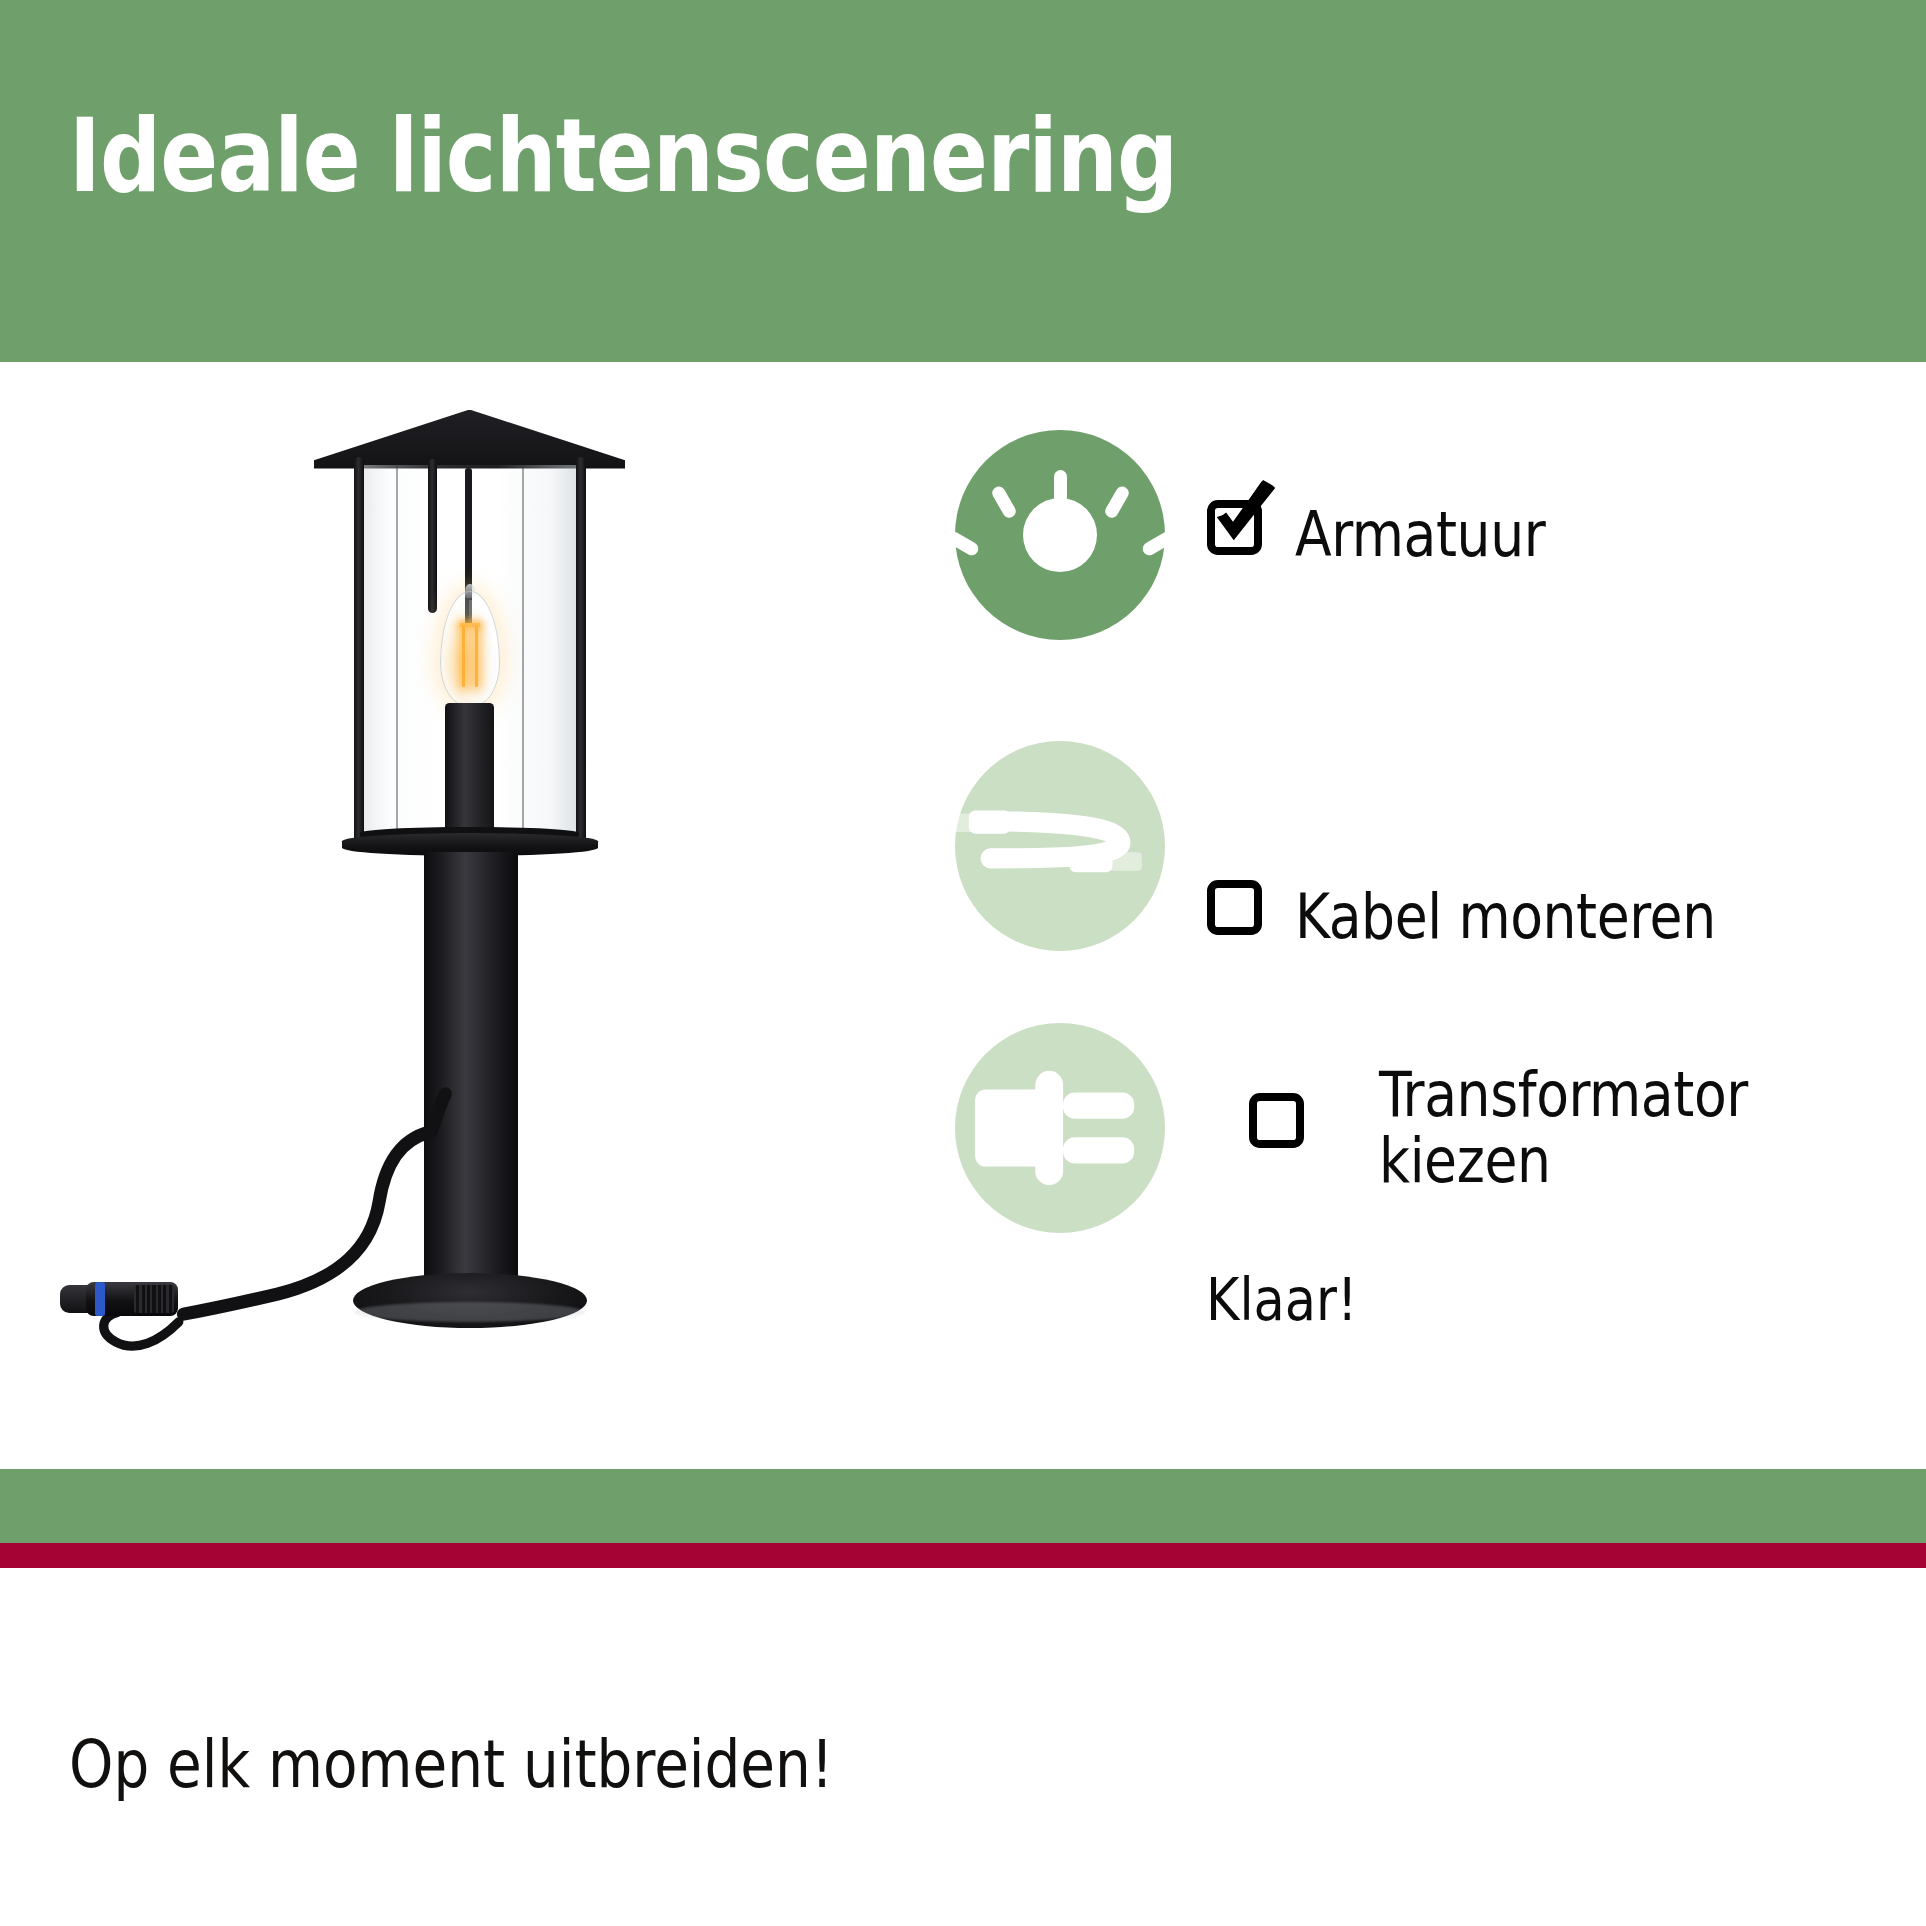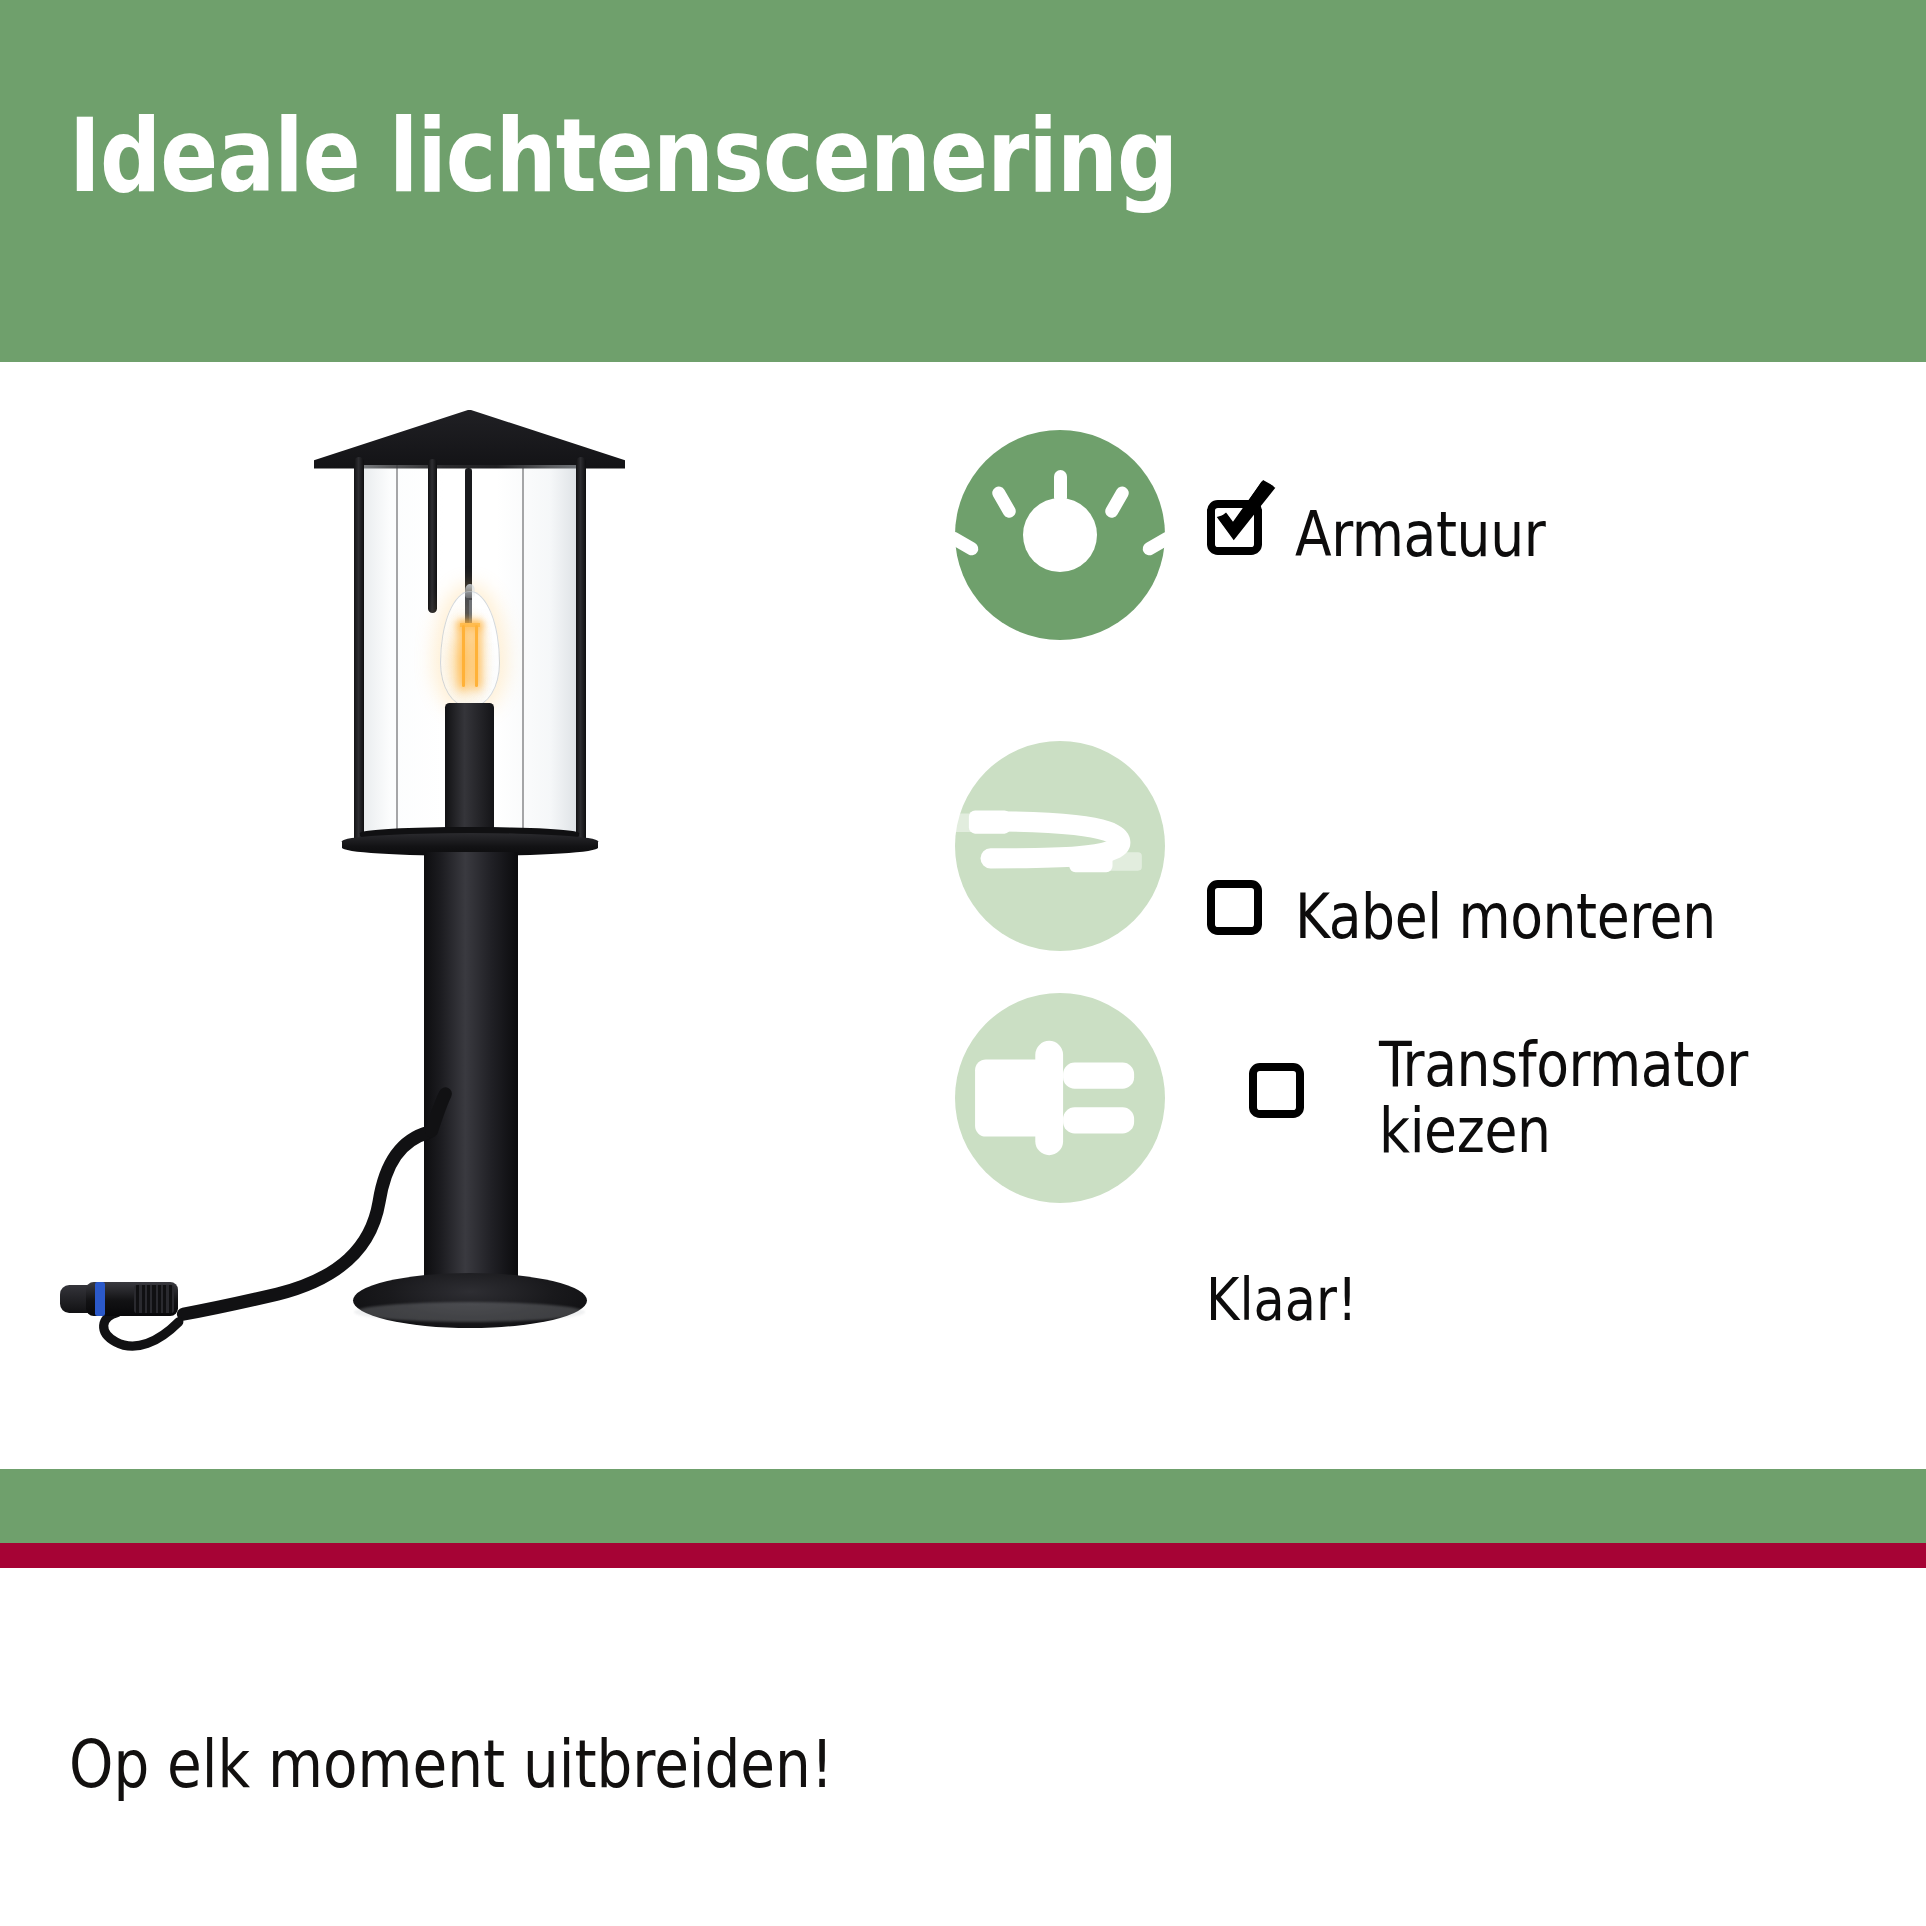--- a/index.html
+++ b/index.html
@@ -314,21 +314,21 @@
   }
   .check-row {
     position: absolute;
     left: 0;
     width: 971px;
     display: flex;
     align-items: center;
   }
   .check-row.r1 { top: 68px; }
   .check-row.r2 { top: 379px; align-items: flex-end; }
-  .check-row.r3 { top: 631px; gap: 42px; }
+  .check-row.r3 { top: 661px; gap: 42px; }
 
   .icon-circle {
     width: 210px;
     height: 210px;
     border-radius: 50%;
     flex: 0 0 auto;
     position: relative;
   }
   .icon-circle.active { background: #6fa06c; }
   .icon-circle.muted  { background: #cbdfc4; }

